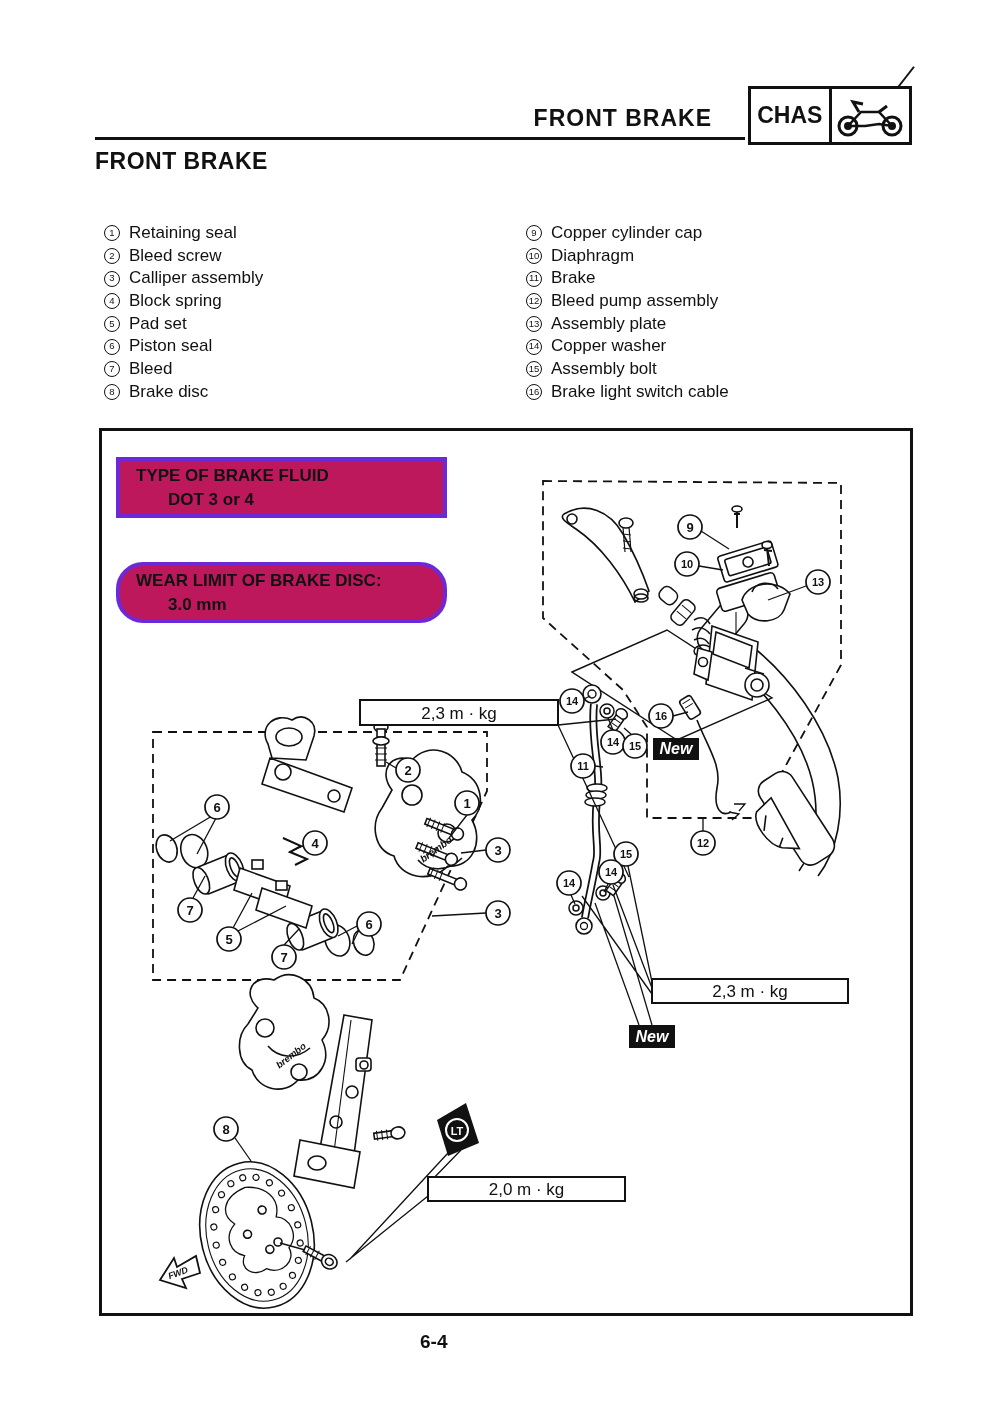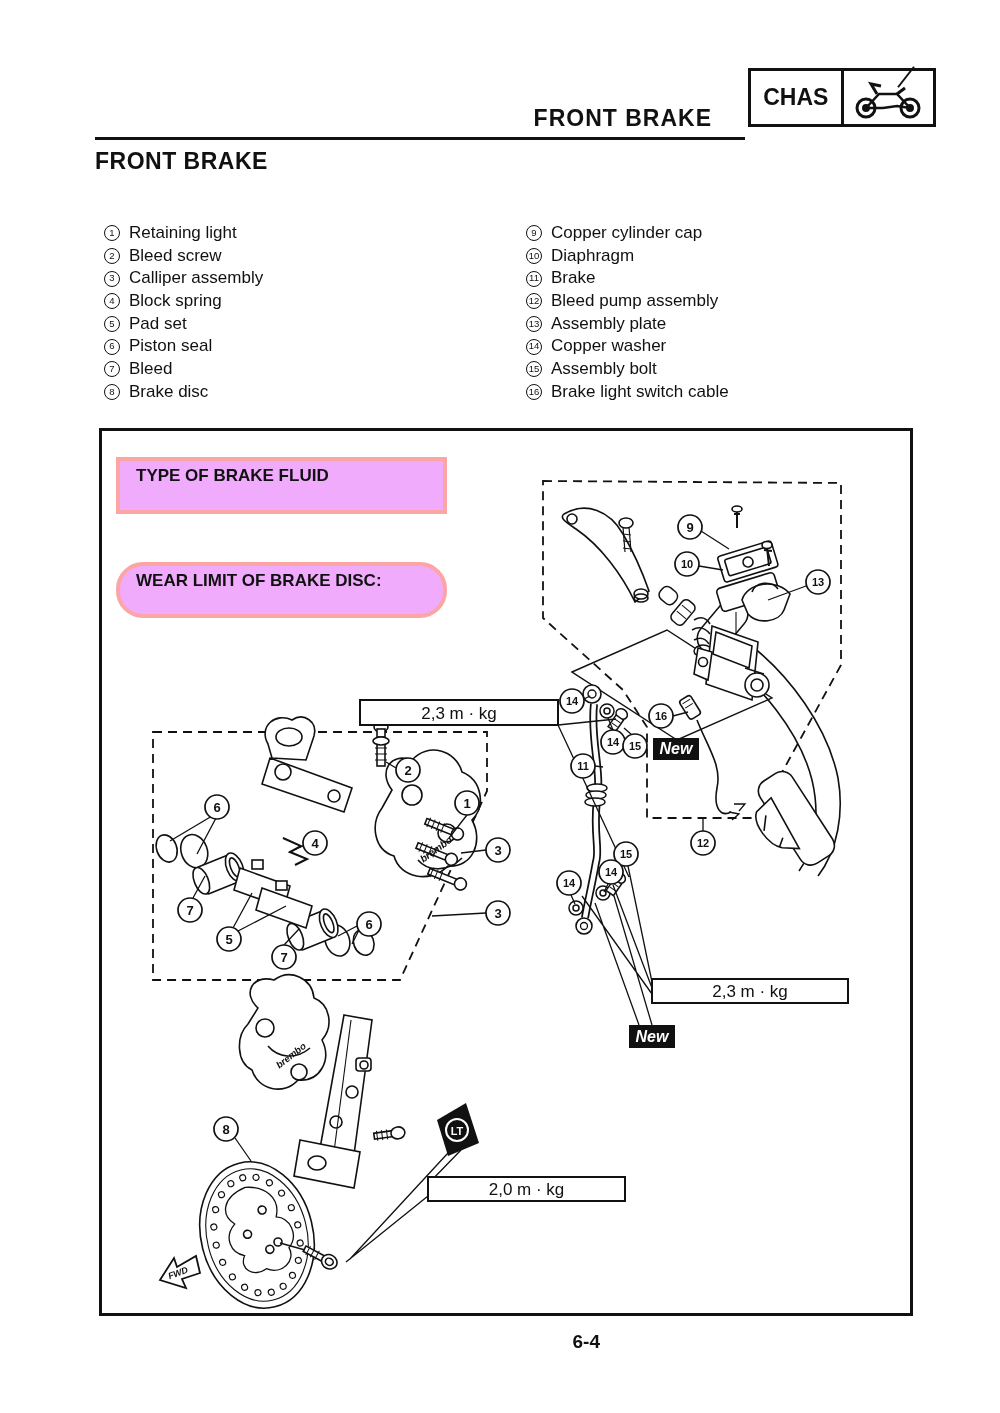--- a/index.html
+++ b/index.html
@@ -3,45 +3,45 @@
 <meta charset="utf-8">
 <style>
   html,body{margin:0;padding:0;background:#e8e8e8;}
   .page{position:relative;width:1000px;height:1413px;background:#ffffff;
         font-family:"Liberation Sans",sans-serif;color:#111;overflow:hidden;}
   .abs{position:absolute;}
   
   .hdr-rule{left:95px;top:137px;width:650px;height:3px;background:#111;}
   .hdr-title{left:340px;top:105px;width:372px;text-align:right;
              font-size:23px;font-weight:bold;letter-spacing:1px;}
-  .chas-box{left:748px;top:68px;width:188px;height:59px;border:3px solid #111;
+  .chas-box{left:748px;top:86px;width:164px;height:59px;border:3px solid #111;
             display:flex;box-sizing:border-box;}
   .chas-cell{flex:1;display:flex;align-items:center;justify-content:center;
              font-size:23px;font-weight:bold;}
   .chas-icon-cell{flex:1;border-left:3px solid #111;display:flex;align-items:center;justify-content:center;}
   .chas-tick{left:905px;top:64px;width:2px;height:26px;background:#111;transform:rotate(38deg);}
   
   .sec-title{left:95px;top:148px;font-size:23px;font-weight:bold;letter-spacing:.5px;}
   
   .plist{top:222px;font-size:17px;line-height:22.7px;}
   .plist .row{display:flex;align-items:center;height:22.7px;}
   .circ{display:inline-flex;align-items:center;justify-content:center;
         width:16px;height:16px;border:1.3px solid #111;border-radius:50%;
         font-size:9.5px;font-weight:normal;margin-right:9px;flex:0 0 auto;box-sizing:border-box;}
   .plist-left{left:104px;}
   .plist-right{left:526px;}
   
   .frame{left:99px;top:428px;width:814px;height:888px;border:3px solid #111;box-sizing:border-box;}
   
-  .spec{left:116px;width:331px;border:4px solid #fca5a5;box-sizing:border-box;
-        background:#f0abfc;font-weight:bold;font-size:17px;line-height:24px;
+  .spec{left:116px;width:331px;border:4px solid #6d28d9;box-sizing:border-box;
+        background:#be185d;font-weight:bold;font-size:17px;line-height:24px;
         padding:3px 8px 2px 16px;}
   .spec .l2{padding-left:32px;}
   
-  .pageno{left:420px;top:1331px;width:180px;text-align:right;font-size:19px;font-weight:bold;}
+  .pageno{left:420px;top:1331px;width:180px;text-align:left;font-size:19px;font-weight:bold;}
   svg text{font-family:"Liberation Sans",sans-serif;}
 </style>
 </head>
 <body>
 
 <div class="page">
 
   <div class="abs hdr-title">FRONT BRAKE</div>
   <div class="abs hdr-rule"></div>
   <div class="abs chas-tick"></div>
@@ -59,21 +59,21 @@
         </g>
       </svg>
     </div>
   </div>
 
   <div class="abs sec-title">FRONT BRAKE</div>
 
   <div class="abs plist plist-left" id="plist-left">
       <div class="row">
         <span class="circ">1</span>
-        <span>Retaining light</span>
+        <span>Retaining seal</span>
       </div>
       <div class="row">
         <span class="circ">2</span>
         <span>Bleed screw</span>
       </div>
       <div class="row">
         <span class="circ">3</span>
         <span>Calliper assembly</span>
       </div>
       <div class="row">
@@ -129,23 +129,25 @@
       <div class="row">
         <span class="circ">16</span>
         <span>Brake light switch cable</span>
       </div>
     </div>
 
   <div class="abs frame"></div>
 
   <div class="abs spec" style="top:457px;min-height:57px;">
     <div>TYPE OF BRAKE FLUID</div>
+    <div class="l2">DOT 3 or 4</div>
   </div>
   <div class="abs spec" style="top:562px;min-height:56px;border-radius:27px;">
     <div>WEAR LIMIT OF BRAKE DISC:</div>
+    <div class="l2">3.0 mm</div>
   </div>
 
   <svg id="diagram-svg" class="abs" style="left:99px;top:428px;" width="814" height="888" viewBox="99 428 814 888">
 
     <path d="M543,481 L841,483 L841,665 L757,818 L647,818 L647,727 L623,690 L543,618 Z" fill="none" stroke="#111" stroke-width="1.8" stroke-dasharray="9,6"></path>
     <path d="M153,732 L487,732 L487,791 L400,980 L153,980 Z" fill="none" stroke="#111" stroke-width="1.8" stroke-dasharray="9,6"></path>
     <path d="M572,672 L667,630 L772,698 L677,740 Z" fill="none" stroke="#111" stroke-width="1.4"></path>
 
     <g stroke="#111" fill="#fff" stroke-width="1.6">
       <path d="M718,652 C760,684 800,732 812,780 C820,814 816,848 799,871" fill="none"></path>

